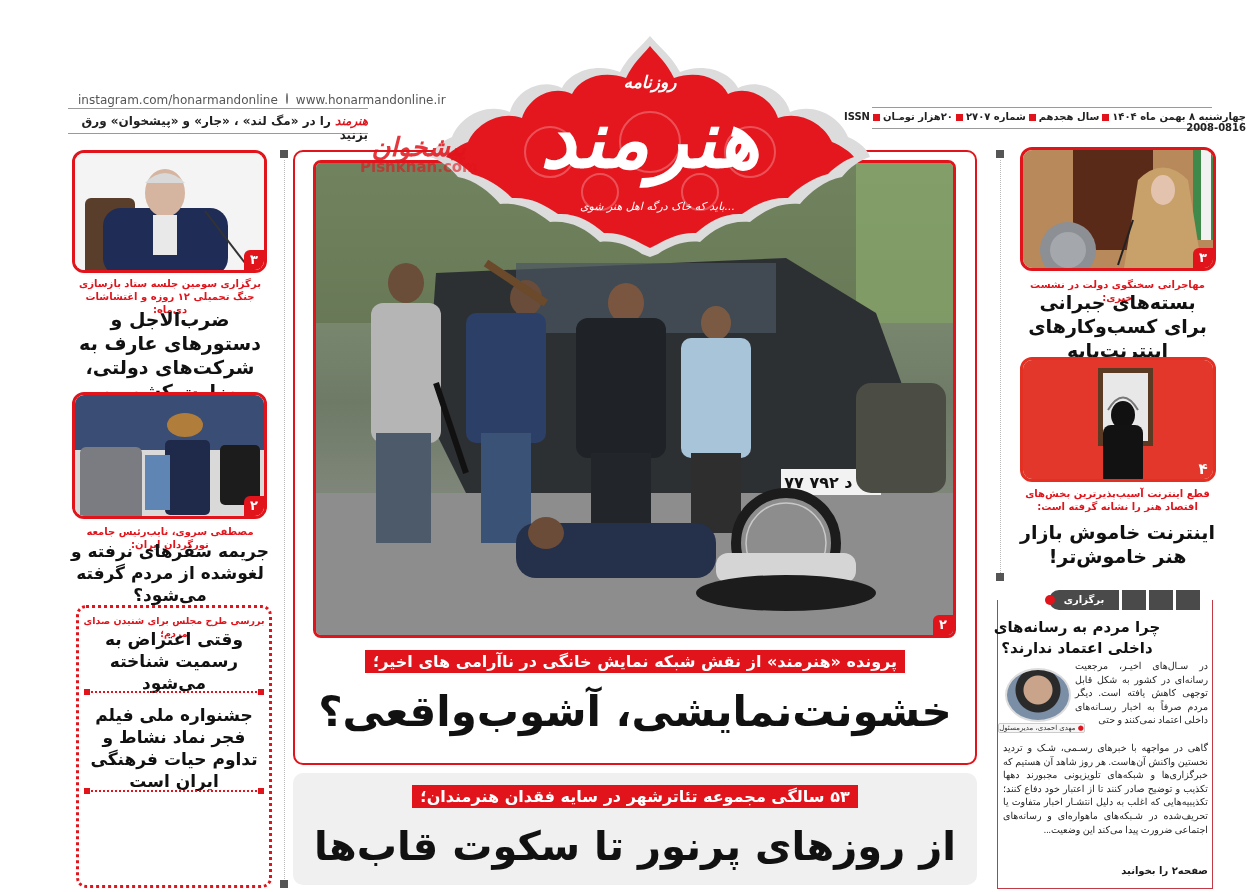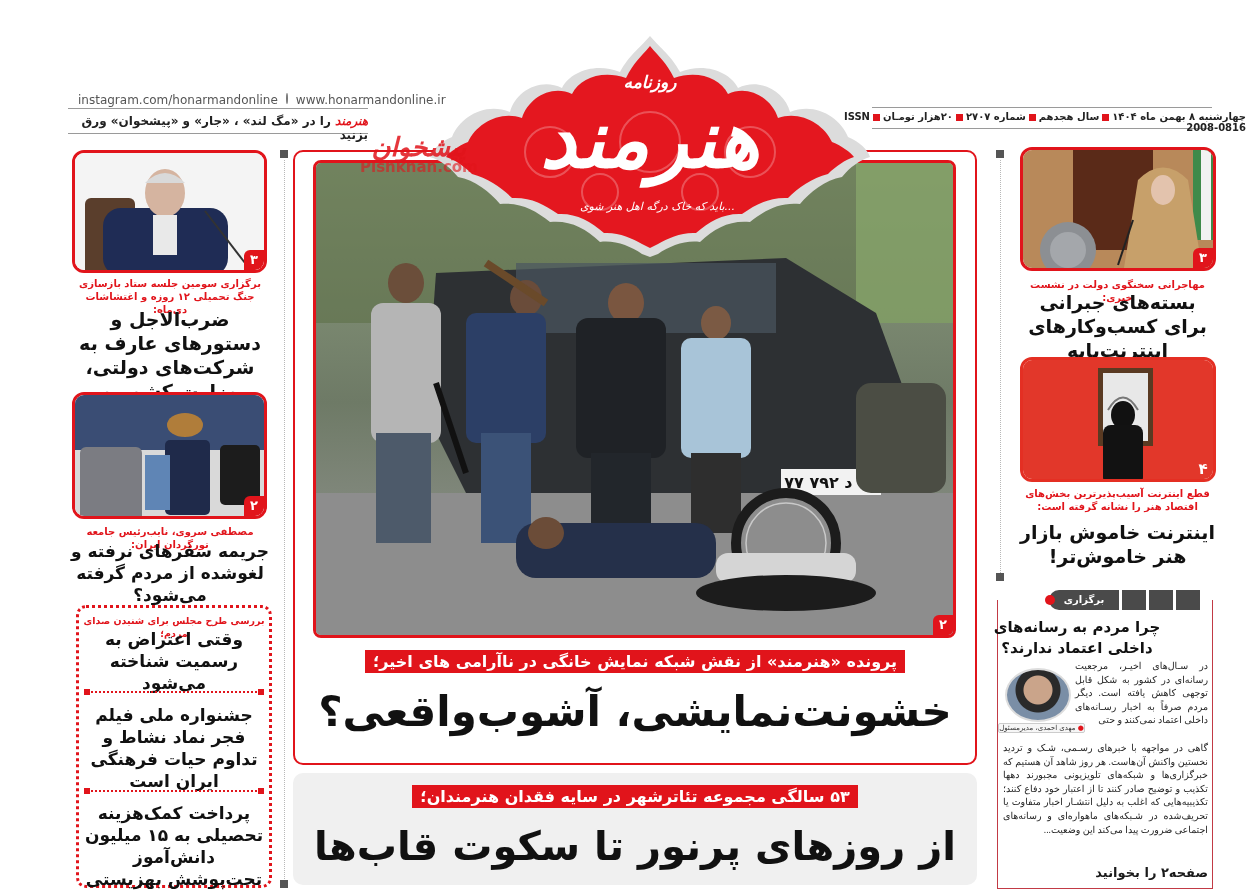--- a/index.html
+++ b/index.html
@@ -199,21 +199,20 @@
 </div>
 <div class="abs kicker" style="left:70px; top:525px; width:200px;">مصطفی سروی، نایب‌رئیس جامعه تورگردان ایران:</div>
 <div class="abs head" style="left:70px; top:540px; width:200px; font-size:17px; line-height:22px;">جریمه سفرهای نرفته و لغوشده از مردم گرفته می‌شود؟</div>
 
 <div class="dotbox">
   <div class="abs kicker" style="left:4px; top:6px; width:182px; font-size:9.5px;">بررسی طرح مجلس برای شنیدن صدای مردم؛</div>
   <div class="abs head" style="left:4px; top:20px; width:182px; font-size:17px; line-height:22px;">وقتی اعتراض به رسمیت شناخته می‌شود</div>
   <div class="dotsep" style="top:83px;"></div>
   <div class="abs head" style="left:4px; top:96px; width:182px; font-size:17px; line-height:22px;">جشنواره ملی فیلم فجر نماد نشاط و تداوم حیات فرهنگی ایران است</div>
   <div class="dotsep" style="top:182px;"></div>
-  <div class="abs head" style="left:4px; top:194px; width:182px; font-size:17px; line-height:22px;">پرداخت کمک‌هزینه تحصیلی به ۱۵ میلیون دانش‌آموز تحت‌پوشش بهزیستی</div>
 </div>
 
 <div class="photo" style="left:1020px; top:147px; width:196px; height:124px;">
   <svg width="196" height="124" viewBox="0 0 196 124">
     <rect width="196" height="124" fill="#b8895a"></rect>
     <rect x="50" y="0" width="80" height="100" fill="#5a2a18"></rect>
     <rect x="170" y="0" width="26" height="90" fill="#3f8a4a"></rect>
     <rect x="178" y="0" width="10" height="90" fill="#f2f2f2"></rect>
     <path d="M115 30 Q140 5 165 30 L180 124 L100 124 Z" fill="#c7a06a"></path>
     <ellipse cx="140" cy="40" rx="12" ry="15" fill="#e3c3ad"></ellipse>
@@ -245,13 +244,13 @@
   <div class="edit-tab"></div>
   <div class="edit-tab"></div>
   <div class="edit-tab"></div>
   <div class="edit-tab main">برگزاری</div>
 </div>
 <div class="abs head" style="left:977px; top:617px; width:200px; font-size:15px; line-height:21px;">چرا مردم به رسانه‌های داخلی اعتماد ندارند؟</div>
 <div class="avatar"></div>
 <div class="avatar-cap"><span class="dot">●</span> <span>مهدی احمدی، مدیرمسئول</span></div>
 <div class="edit-body" style="left:1075px; top:660px; width:133px;">در سـال‌های اخیـر، مرجعیت رسانه‌ای در کشور به شکل قابل توجهی کاهش یافته است. دیگر مردم صرفاً به اخبار رسـانه‌های داخلی اعتماد نمی‌کنند و حتی</div>
 <div class="edit-body" style="left:1003px; top:742px; width:205px;">گاهی در مواجهه با خبرهای رسـمی، شـک و تردید نخستین واکنش آن‌هاست. هر روز شاهد آن هستیم که خبرگزاری‌ها و شبکه‌های تلویزیونی مجبورند دهها تکذیب و توضیح صادر کنند تا از اعتبار خود دفاع کنند؛ تکذیبیه‌هایی که اغلب به دلیل انتشـار اخبار متفاوت یا تحریف‌شده در شـبکه‌های ماهواره‌ای و رسانه‌های اجتماعی ضرورت پیدا می‌کند این وضعیت...</div>
-<div class="abs" style="left:1003px; top:865px; width:205px; direction:rtl; text-align:right; font-size:13px; font-weight:bold;">صفحه۲ را بخوانید</div>
+<div class="abs" style="left:1003px; top:865px; width:205px; direction:rtl; text-align:right; font-size:10px; font-weight:bold;">صفحه۲ را بخوانید</div>
 
 </body></html>

